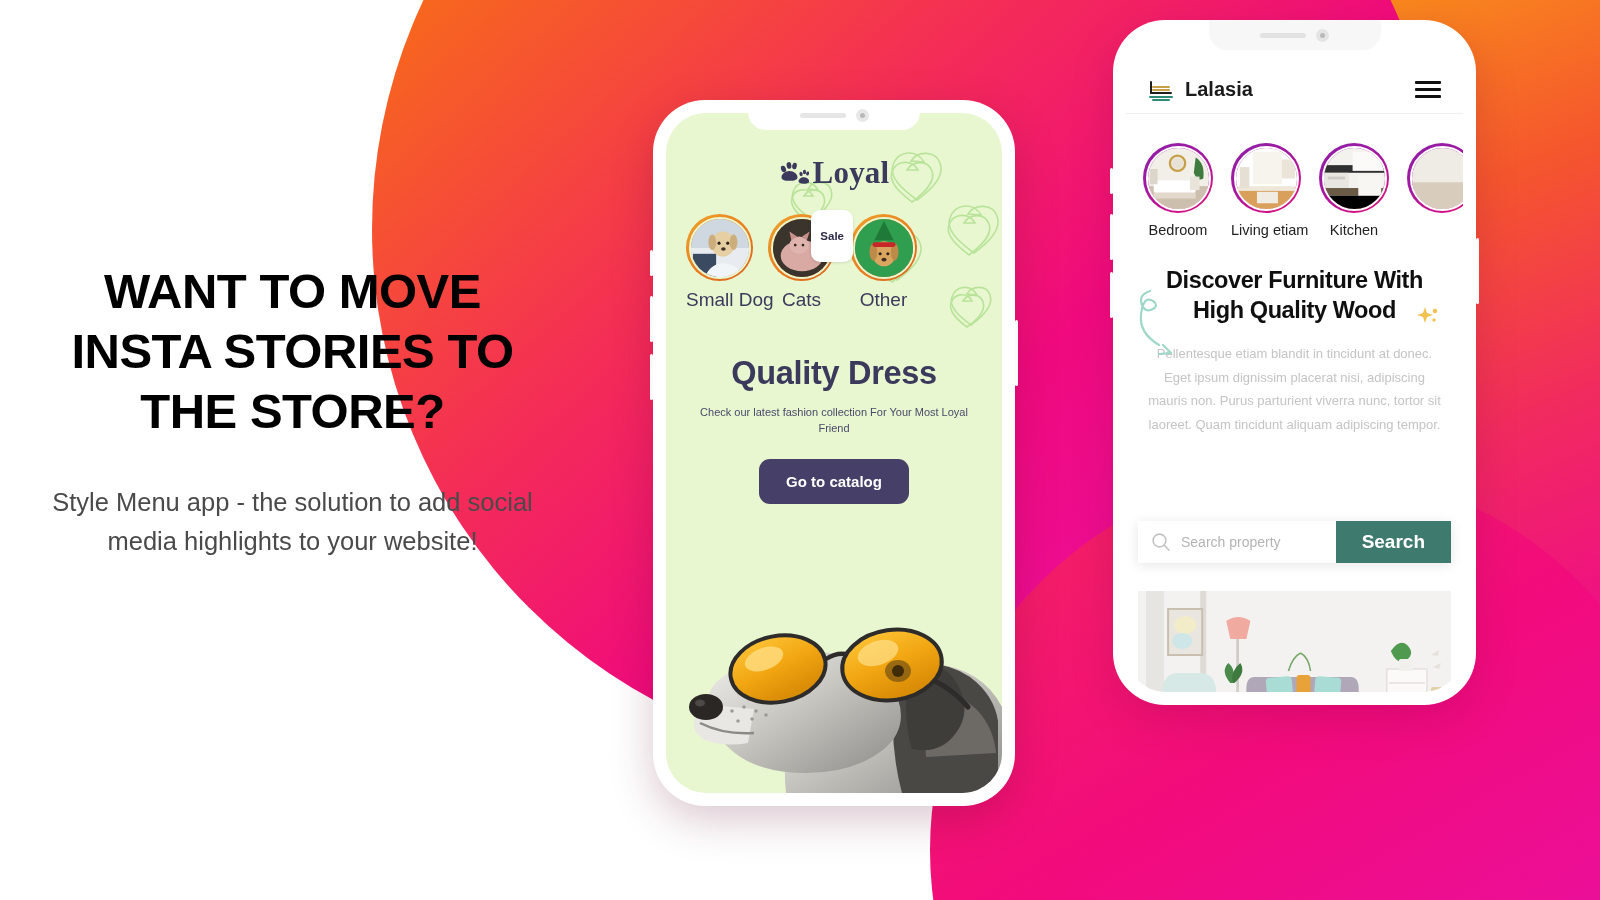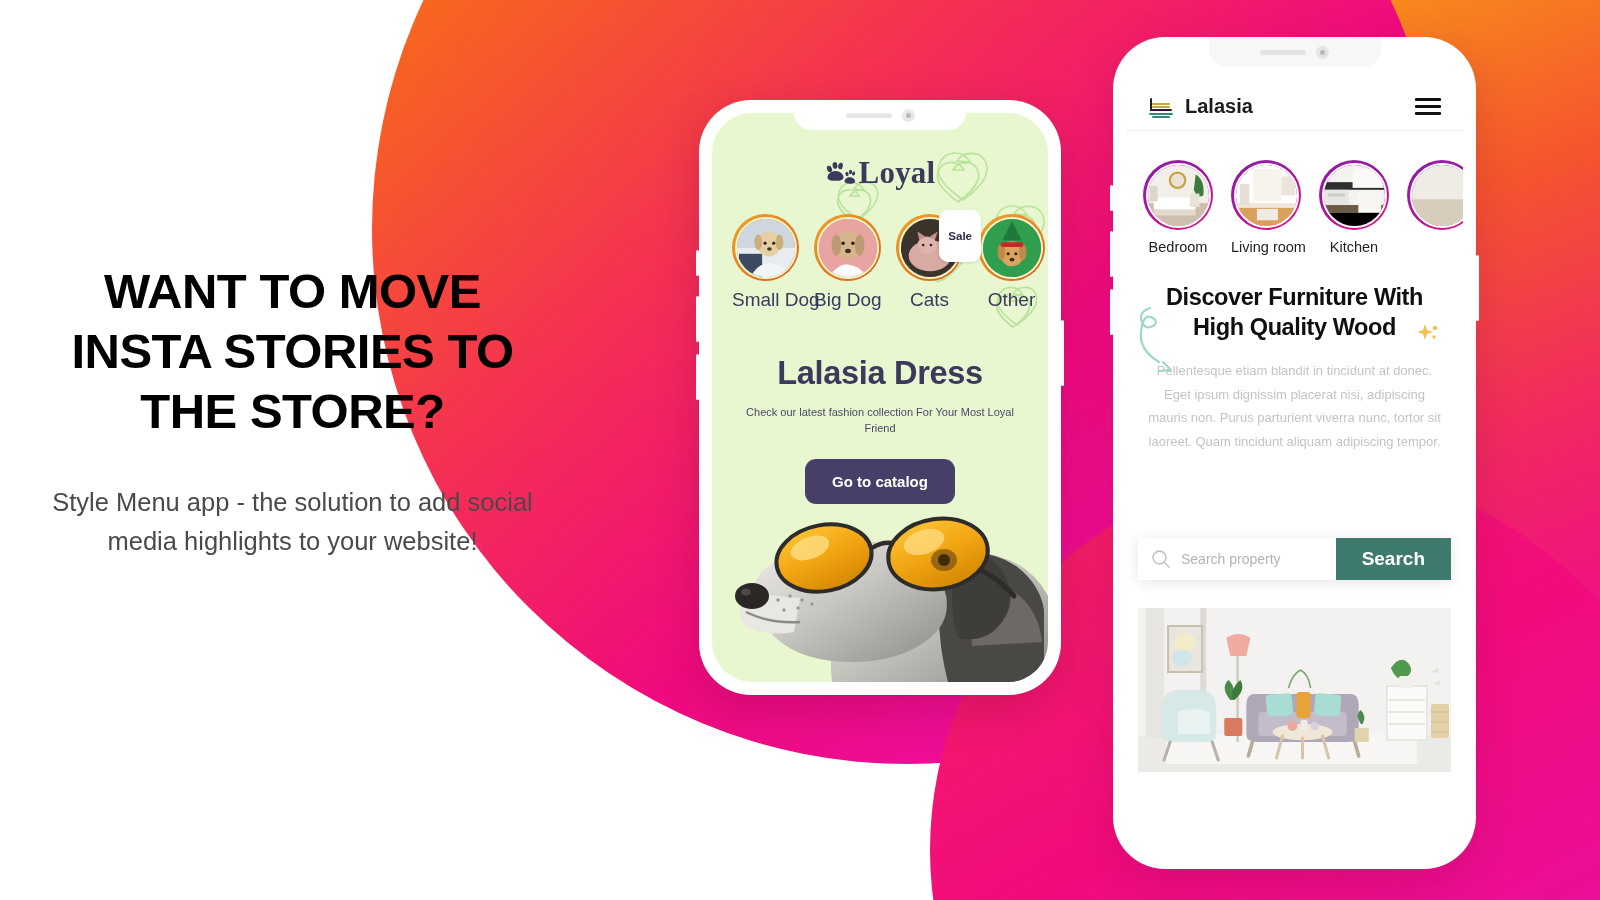--- a/index.html
+++ b/index.html
@@ -85,22 +85,22 @@
     display: flex; align-items: center; justify-content: center;
   }
   .notch-cam i {
     display: block; border-radius: 50%;
     background: #b9b9b9;
   }
   .side-btn { position: absolute; background: #fbfbfb; border-radius: 3px; }
 
   
   #phone-left {
-    left: 699px; top: 100px;
-    width: 362px; height: 595px;
+    left: 653px; top: 100px;
+    width: 362px; height: 706px;
     border-radius: 52px;
     box-shadow: 0 14px 44px rgba(90, 0, 40, 0.22);
     padding: 13px;
   }
   #screen-left {
     position: absolute;
     left: 13px; top: 13px; right: 13px; bottom: 13px;
     border-radius: 40px;
     background: #e8f7d0;
   }
@@ -173,22 +173,22 @@
     padding: 14px 27px; border-radius: 11px;
     border: none; cursor: pointer;
     font-family: "Liberation Sans", sans-serif;
   }
 
   
   #dog-wrap { position: absolute; left: 0; right: 0; bottom: 0; height: 310px; z-index: 3; }
 
   
   #phone-right {
-    left: 1113px; top: 37px;
-    width: 363px; height: 832px;
+    left: 1113px; top: 20px;
+    width: 363px; height: 685px;
     border-radius: 52px;
     box-shadow: 0 14px 44px rgba(120, 0, 60, 0.2);
     padding: 13px;
   }
   #screen-right {
     position: absolute;
     left: 13px; top: 13px; right: 13px; bottom: 13px;
     border-radius: 40px;
     background: #ffffff;
   }
@@ -330,37 +330,20 @@
               <circle cx="29" cy="25" r="1.6" fill="#2b2219"></circle>
               <circle cx="38" cy="25" r="1.6" fill="#2b2219"></circle>
               <ellipse cx="33.5" cy="31" rx="2.4" ry="1.8" fill="#42342a"></ellipse>
               <path d="M14 60 q8-16 22-14 q14 2 18 14 z" fill="#f2f5f8"></path>
             </svg>
           </div>
         </div>
         <div class="story-label">Small Dog</div>
       </div>
 
-      <div class="story">
-        <div class="story-ring">
-          <div class="story-inner">
-            <svg viewBox="0 0 60 60" width="100%" height="100%">
-              <rect width="60" height="60" fill="#eaa3a3"></rect>
-              <ellipse cx="30" cy="27" rx="13" ry="15" fill="#d6b58c"></ellipse>
-              <ellipse cx="18" cy="27" rx="5" ry="11" fill="#bc9a72"></ellipse>
-              <ellipse cx="42" cy="27" rx="5" ry="11" fill="#bc9a72"></ellipse>
-              <circle cx="25" cy="25" r="1.8" fill="#2b2219"></circle>
-              <circle cx="35" cy="25" r="1.8" fill="#2b2219"></circle>
-              <ellipse cx="30" cy="33" rx="3" ry="2.2" fill="#3d2f24"></ellipse>
-              <path d="M10 60 q10-14 20-13 q12 1 20 13 z" fill="#fbfbfb"></path>
-            </svg>
-          </div>
-        </div>
-        <div class="story-label">Big Dog</div>
-      </div>
 
       <div class="story">
         <div class="sale-badge">Sale</div>
         <div class="story-ring">
           <div class="story-inner">
             <svg viewBox="0 0 60 60" width="100%" height="100%">
               <rect width="60" height="60" fill="#3a342c"></rect>
               <ellipse cx="30" cy="38" rx="22" ry="16" fill="#d9a9a4"></ellipse>
               <ellipse cx="27" cy="27" rx="10" ry="9" fill="#e0b4ae"></ellipse>
               <path d="M19 22 l-2-9 l8 5 z" fill="#c98f89"></path>
@@ -387,21 +370,21 @@
               <circle cx="34" cy="36" r="1.6" fill="#2b2219"></circle>
               <ellipse cx="30" cy="42" rx="2.6" ry="2" fill="#3d2f24"></ellipse>
             </svg>
           </div>
         </div>
         <div class="story-label">Other</div>
       </div>
     </div>
 
     <div id="choose-block">
-      <div id="choose-title">Lalasia Dress</div>
+      <div id="choose-title">Quality Dress</div>
       <div id="choose-sub">Check our latest fashion collection For Your Most Loyal Friend</div>
       <button id="catalog-btn">Go to catalog</button>
     </div>
 
     <div id="dog-wrap">
       <svg viewBox="0 0 336 310" width="100%" height="100%" preserveAspectRatio="xMidYMax meet">
         <defs>
           <linearGradient id="fur" x1="0" y1="0" x2="1" y2="1">
             <stop offset="0%" stop-color="#f0efec"></stop>
             <stop offset="45%" stop-color="#c9c7c2"></stop>
@@ -518,21 +501,21 @@
               <rect width="64" height="64" fill="#ffffff"></rect>
               <rect x="18" y="4" width="30" height="34" fill="#f7f4ee"></rect>
               <rect x="0" y="44" width="64" height="20" fill="#d9a05c"></rect>
               <rect x="0" y="40" width="64" height="5" fill="#efe7da"></rect>
               <rect x="4" y="20" width="10" height="22" fill="#e6e0d4"></rect>
               <rect x="22" y="46" width="22" height="12" fill="#f0ece4"></rect>
               <rect x="48" y="12" width="14" height="20" fill="#ebe5d9"></rect>
             </svg>
           </div>
         </div>
-        <div class="story-r-label">Living room</div>
+        <div class="story-r-label">Living etiam</div>
       </div>
 
       <div class="story-r">
         <div class="story-r-ring">
           <div class="story-r-inner">
             <svg viewBox="0 0 64 64" width="100%" height="100%">
               <rect width="64" height="64" fill="#f4f2ee"></rect>
               <rect x="0" y="18" width="64" height="8" fill="#2f2f2f"></rect>
               <rect x="0" y="26" width="26" height="16" fill="#e8e6e1"></rect>
               <rect x="30" y="4" width="34" height="20" fill="#fbfaf8"></rect>

